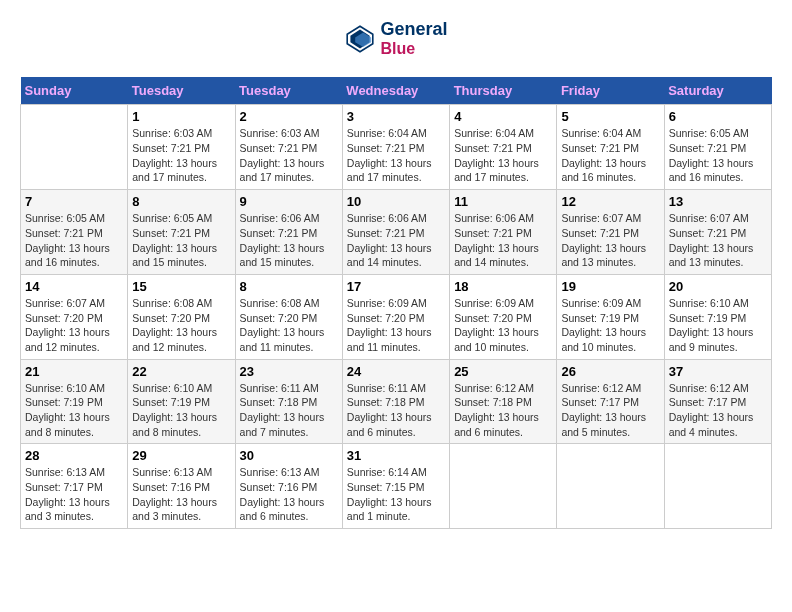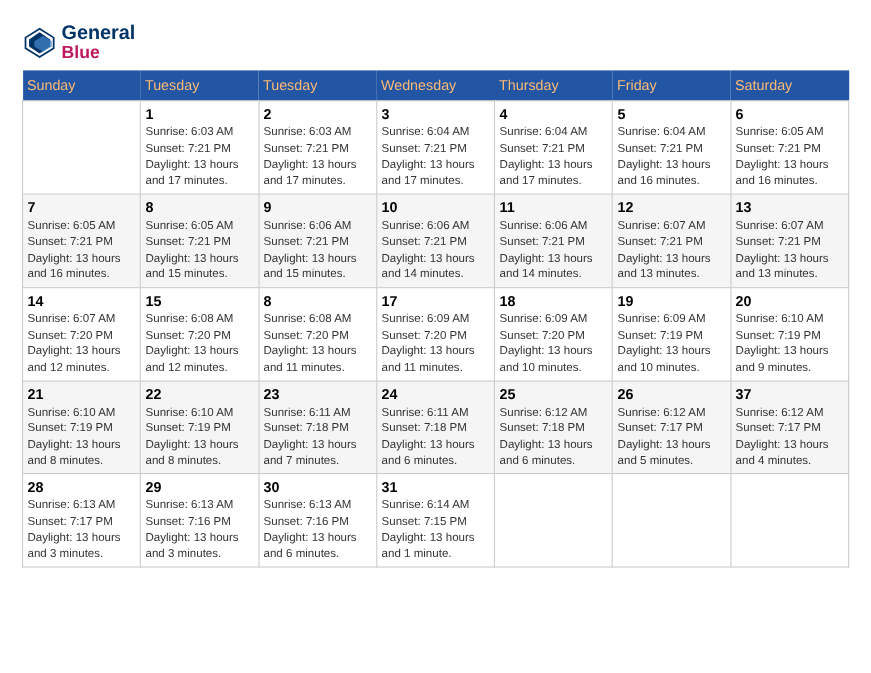--- a/index.html
+++ b/index.html
@@ -5,23 +5,23 @@
     * { box-sizing: border-box; margin: 0; padding: 0; }
     body {
       font-family: Arial, sans-serif;
       background: #fff;
       width: 792px;
       min-height: 612px;
       padding: 20px;
     }
     .header {
       display: flex;
-      justify-content: flex-start;
+      justify-content: center;
       align-items: flex-start;
-      margin-bottom: 7px;
+      margin-bottom: 20px;
       gap: 16px;
     }
     .logo {
       display: flex;
       align-items: center;
       gap: 4px;
     }
     .logo-icon {
       width: 32px;
       height: 32px;
@@ -38,25 +38,25 @@
       font-size: 16px;
       color: #555;
     }
     table {
       width: 100%;
       border-collapse: collapse;
       font-size: 11px;
     }
     th {
       background-color: #2255a4;
-      color: #fdba74;
+      color: #f0abfc;
       padding: 6px 4px;
       text-align: left;
       font-size: 13px;
-      font-weight: normal;
+      font-weight: bold;
     }
     td {
       border: 1px solid #ccc;
       vertical-align: top;
       padding: 4px;
       width: 14.28%;
       min-height: 80px;
       background: #fff;
     }
     tr:nth-child(even) td {

